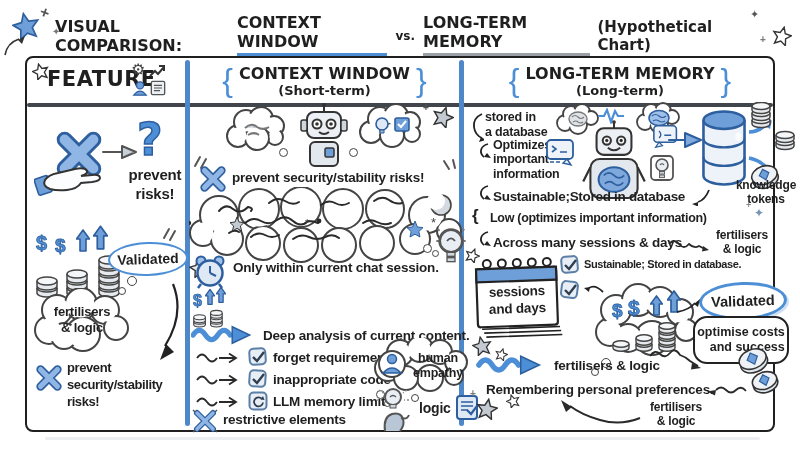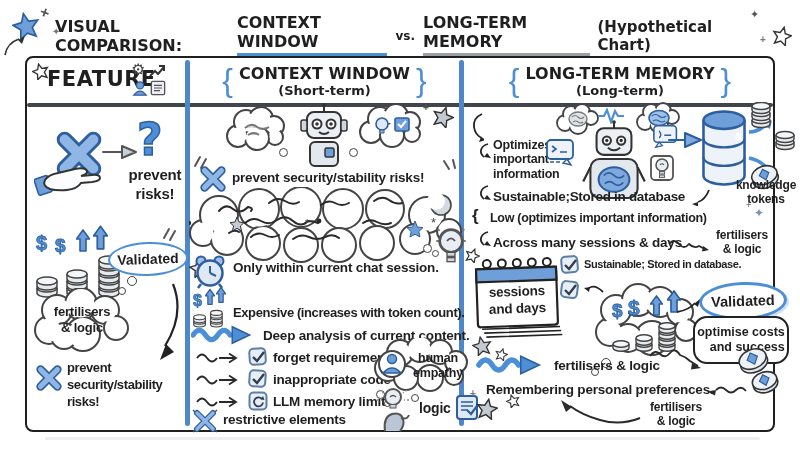--- a/index.html
+++ b/index.html
@@ -354,21 +354,20 @@
         <path d="M1,14 v4 a8,3.4 0 0 0 16,0 v-4" fill="#e6eaee"></path>
         <ellipse cx="9" cy="14" rx="8" ry="3.4" fill="#f4f6f8"></ellipse>
         <path d="M24,20 v4 a8,3.4 0 0 0 16,0 v-4" fill="#e6eaee"></path>
         <ellipse cx="32" cy="20" rx="8" ry="3.4" fill="#f4f6f8"></ellipse>
         <path d="M24,14 v4 a8,3.4 0 0 0 16,0 v-4" fill="#e6eaee"></path>
         <ellipse cx="32" cy="14" rx="8" ry="3.4" fill="#f4f6f8"></ellipse>
         <path d="M24,8 v4 a8,3.4 0 0 0 16,0 v-4" fill="#e6eaee"></path>
         <ellipse cx="32" cy="8" rx="8" ry="3.4" fill="#f4f6f8"></ellipse>
       </g>
     </svg>
-  <div class="ab tx" style="left:206px;top:247px;font-size:13px;letter-spacing:-0.4px">Expensive (increases with token count).</div>
 
   <svg class="ab" style="left:164px;top:266px" width="68" height="22" viewBox="0 0 66 20">
       <path d="M2,10 q6,-9 12,0 t12,0 t12,0" fill="none" stroke="#4d8fd6" stroke-width="5" stroke-linecap="round"></path>
       <path d="M40,2 l17,8 -17,8 z" fill="#4d8fd6" stroke="#2d5e9e" stroke-width="1.4"></path>
     </svg>
   <div class="ab tx" style="left:236px;top:270px;font-size:13.5px">Deep analysis of current content.</div>
 
   <svg class="ab" style="left:168px;top:292px" width="50" height="16" viewBox="0 0 50 16">
       <path d="M2,8 q5,-7 10,0 t10,0" stroke="#2a2a2a" stroke-width="1.8" fill="none"></path>
       <path d="M24,8 h16 m-6,-4.5 l7,4.5 -7,4.5" stroke="#2a2a2a" stroke-width="1.8" fill="none"></path>
@@ -454,20 +453,22 @@
   <svg class="ab" style="left:428px;top:336px" width="24" height="27" viewBox="0 0 24 27">
       <rect x="2" y="2" width="20" height="23" rx="3" fill="#dfe9f5" stroke="#2d5e9e" stroke-width="2"></rect>
       <path d="M6,8 h12 M6,12 h12 M6,16 h7" stroke="#2d5e9e" stroke-width="1.6"></path>
       <path d="M12,16 l4,4 6,-8" stroke="#2d5e9e" stroke-width="2.2" fill="none"></path>
     </svg>
 
   <svg class="ab" style="left:443px;top:54px" width="14" height="30" viewBox="0 0 14 30">
       <path d="M12,2 q-9,4 -8,13 q1,8 8,11" stroke="#222" stroke-width="1.8" fill="none"></path>
       <path d="M11,25 l5,3 -7,2 z" fill="#222"></path>
     </svg>
+  <div class="ab tx pre" style="left:458px;top:52px;font-size:12.5px;line-height:1.2">stored in
+a database</div>
   <svg class="ab" style="left:449px;top:84px" width="16" height="20" viewBox="0 0 16 20">
       <path d="M12,2 C4,4 3,11 8,15" stroke="#222" stroke-width="1.8" fill="none"></path>
       <path d="M8,15 l7,1 -4,-5 z" fill="#222"></path>
     </svg>
   <div class="ab tx pre" style="left:466px;top:80px;font-size:12.5px;line-height:1.15">Optimizes
 important
 information</div>
 
   <div class="ab" style="left:527px;top:46px">
     <svg width="46" height="32" viewBox="0 0 46 32">

